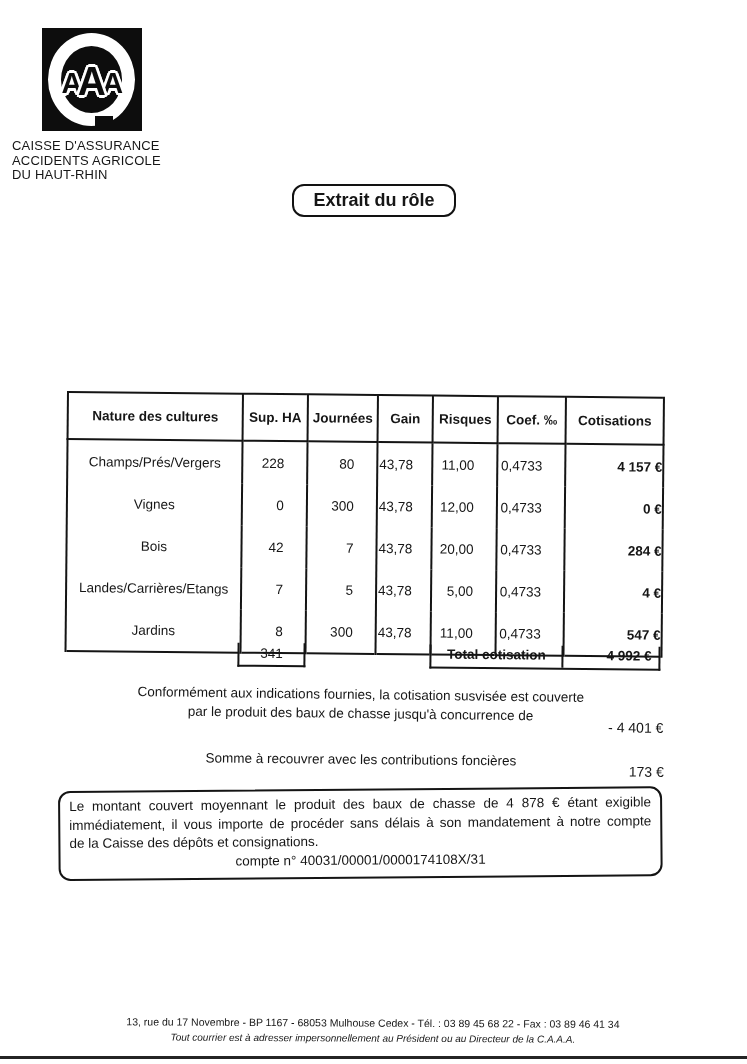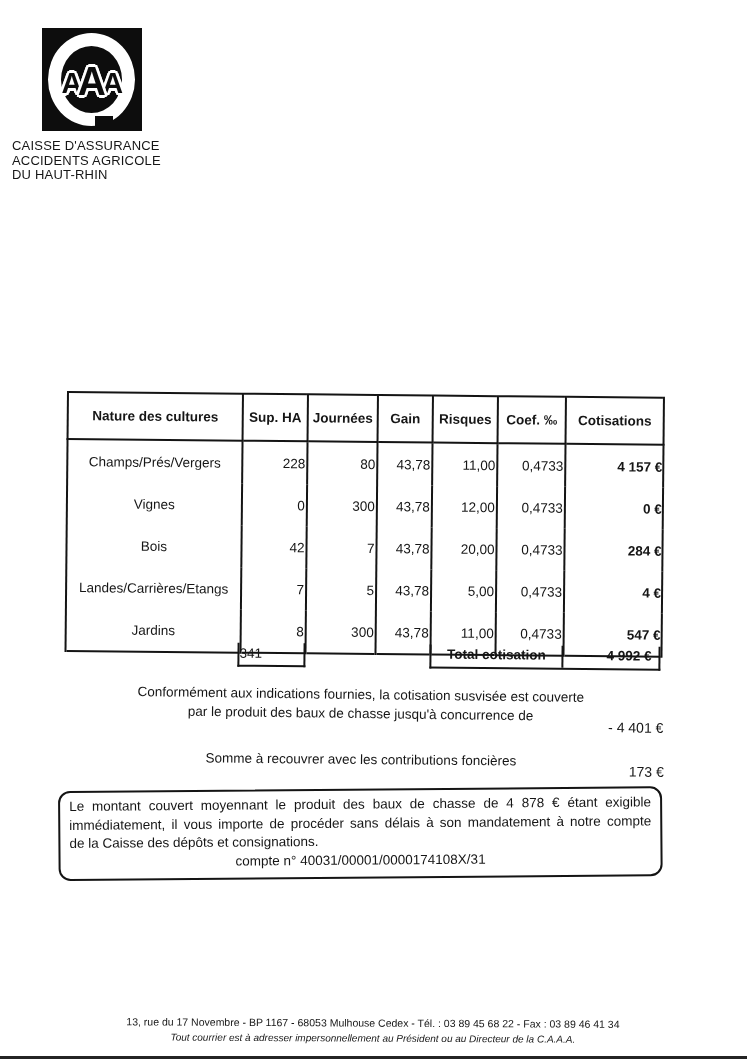--- a/index.html
+++ b/index.html
@@ -34,24 +34,24 @@
   
   .sec-table{position:absolute;left:67px;top:391px;width:596px;transform:rotate(0.55deg);transform-origin:0 0;}
   table{border-collapse:collapse;table-layout:fixed;width:596px;border:2.5px solid #141414;}
   col.c-nature{width:175px}col.c-sup{width:65px}col.c-jour{width:70px}col.c-gain{width:55px}
   col.c-risq{width:65px}col.c-coef{width:68px}col.c-cot{width:98px}
   th{border-left:2px solid #141414;border-right:2px solid #141414;border-bottom:2px solid #141414;
      font-size:13.5px;font-weight:700;height:43px;vertical-align:middle;}
   td{border-left:2px solid #141414;border-right:2px solid #141414;
      font-size:13.5px;height:40px;vertical-align:middle;}
   .cell-nature{text-align:center;}
-  .cell-num{text-align:right;padding-right:1px;}
+  .cell-num{text-align:right;padding-right:22px;}
   .cell-cot{text-align:right;padding-right:0;font-weight:bold;}
   .subtotal{position:absolute;left:173px;top:250px;width:68px;height:24px;box-sizing:border-box;
-    border:2px solid #141414;border-top:none;font-size:13.5px;text-align:left;line-height:21px;}
+    border:2px solid #141414;border-top:none;font-size:13.5px;text-align:center;line-height:21px;}
   .totalrow{position:absolute;left:365px;top:250px;width:231px;height:24px;box-sizing:border-box;
     border:2px solid #141414;border-top:none;display:flex;}
   .total-label{width:132px;box-sizing:border-box;border-right:2px solid #141414;
     font-weight:700;font-size:13.5px;text-align:center;line-height:20px;}
   .total-value{flex:1;font-weight:700;font-size:13.5px;text-align:right;padding-right:7px;line-height:20px;}
 
   
   .sec-cov{position:absolute;left:55px;top:681px;width:612px;transform:rotate(0.75deg);transform-origin:0 0;font-size:13.5px;}
   .cov-lines{text-align:center;line-height:19px;margin:0 25px;}
   .cov-amount{position:absolute;right:3px;top:31px;font-size:14px;}
@@ -86,20 +86,23 @@
       <span class="mid">A</span>
       <span>A</span>
     </div>
   </div>
   <div class="org">
     <div>CAISSE D'ASSURANCE</div>
     <div>ACCIDENTS AGRICOLE</div>
     <div>DU HAUT-RHIN</div>
   </div>
 
+  <div class="title-box">
+    <span>Extrait du rôle</span>
+  </div>
 
   <div class="sec-table">
     <table>
       <colgroup>
         <col class="c-nature">
           <col class="c-sup">
           <col class="c-jour">
           <col class="c-gain">
         <col class="c-risq">
           <col class="c-coef">

